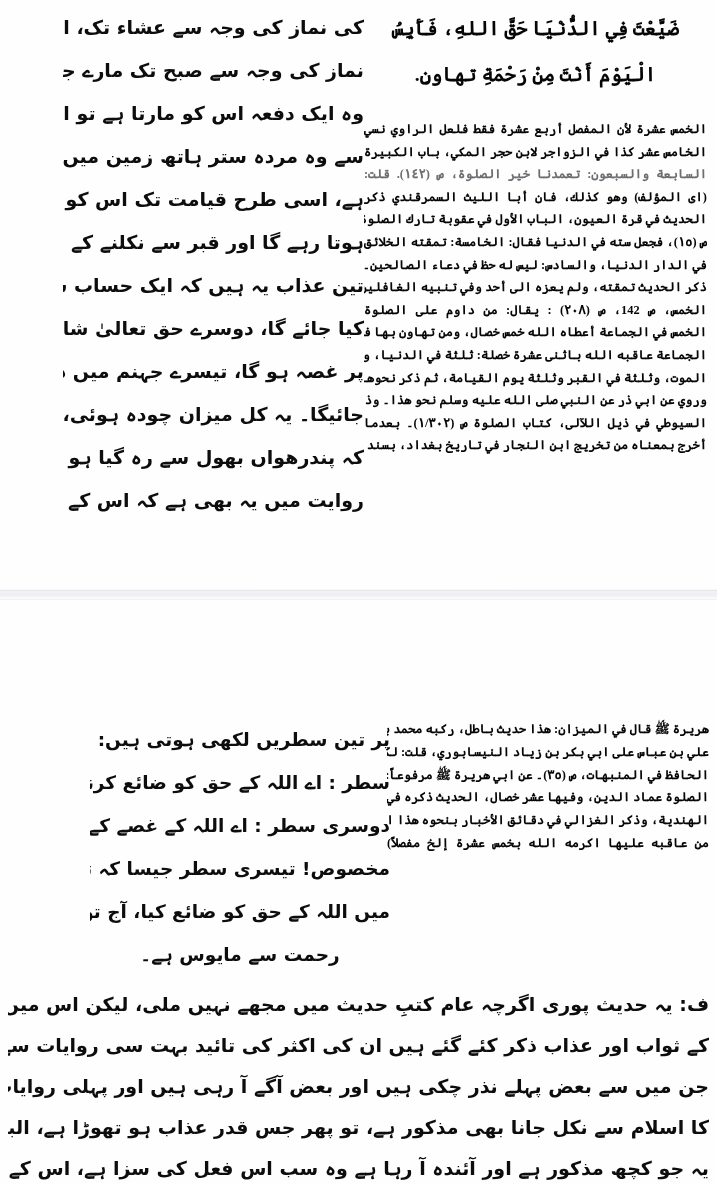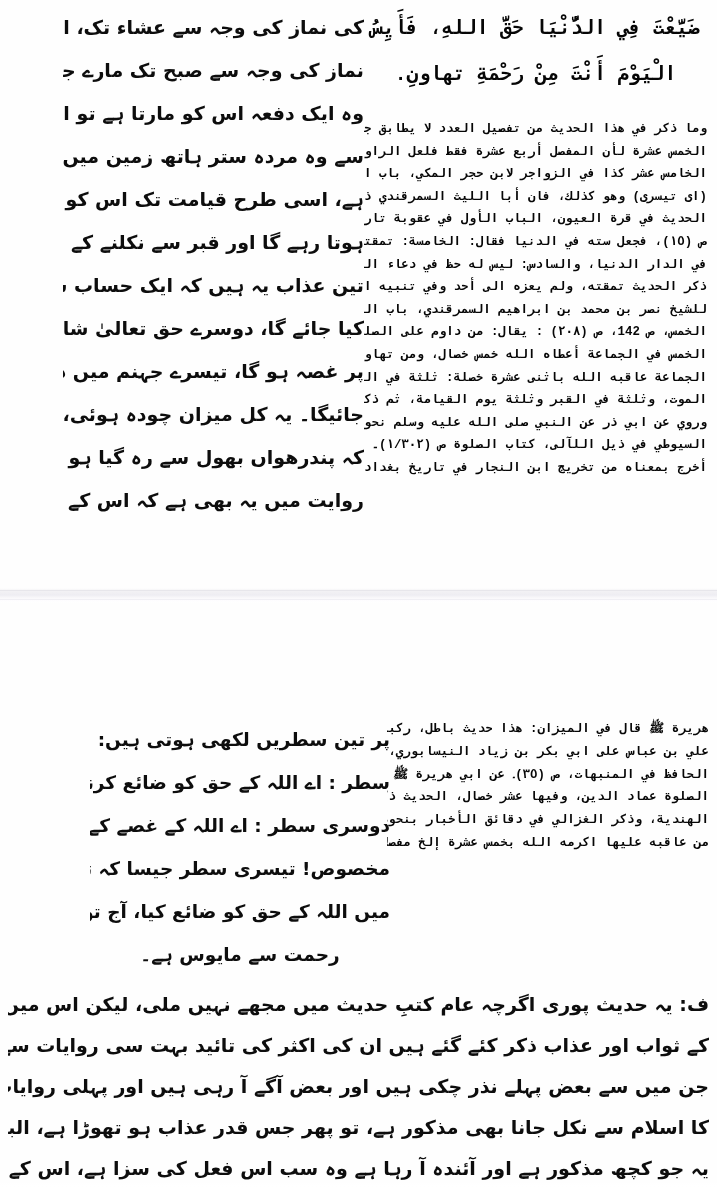--- a/index.html
+++ b/index.html
@@ -72,21 +72,21 @@
     font-weight: 600;
   }
   .urdu-line {
     display: block;
     white-space: nowrap;
     overflow: hidden;
   }
 
   
   .arabic {
-    font-family: Liberation Mono, monospace;
+    font-family: Liberation Serif, serif;
     color: #060606;
     font-weight: 700;
     text-align: justify;
     text-align-last: justify;
   }
 
   
   #urdu-col-top {
     right: 353px;        
     top: 6px;
@@ -167,29 +167,28 @@
 <div class="page">
 
   <div class="sheet sheet-top">
 
     <div class="block arabic" id="arabic-hadith-top">
       <span class="ar-line">ضَيَّعْتَ فِي الدُّنْيَا حَقَّ اللهِ، فَأَيِسُ</span>
       <span class="ar-line">الْيَوْمَ أَنْتَ مِنْ رَحْمَةِ تهاونِ.</span>
     </div>
 
     <div class="block arabic" id="arabic-commentary-top">
-      <span class="ar-line">وما ذكر في هذا الحديث من تفصيل العدد لا يطابق جملة</span>
       <span class="ar-line">الخمس عشرة لأن المفصل أربع عشرة فقط فلعل الراوي نسي</span>
       <span class="ar-line">الخامس عشر كذا في الزواجر لابن حجر المكي، باب الكبيرة</span>
-      <span class="ar-line">(اى تیسری) وهو كذلك، فان أبا الليث السمرقندي ذكر</span>
+      <span class="ar-line ar-faint">السابعة والسبعون: تعمدنا خير الصلوة، ص (١٤٢). قلت:</span>
+      <span class="ar-line">(اى المؤلف) وهو كذلك، فان أبا الليث السمرقندي ذكر</span>
       <span class="ar-line">الحديث في قرة العيون، الباب الأول في عقوبة تارك الصلوة،</span>
       <span class="ar-line">ص (١٥)، فجعل سته في الدنيا فقال: الخامسة: تمقته الخلائق</span>
       <span class="ar-line">في الدار الدنيا، والسادس: ليس له حظ في دعاء الصالحين۔ لم</span>
       <span class="ar-line">ذكر الحديث تمقته، ولم يعزه الى أحد وفي تنبيه الغافلين</span>
-      <span class="ar-line">للشيخ نصر بن محمد بن ابراهيم السمرقندي، باب الصلوات</span>
       <span class="ar-line">الخمس، ص 142، ص (٢٠٨) : يقال: من داوم على الصلوة</span>
       <span class="ar-line">الخمس في الجماعة أعطاه الله خمس خصال، ومن تهاون بها في</span>
       <span class="ar-line">الجماعة عاقبه الله باثنى عشرة خصلة: ثلثة في الدنيا، وثلثة عند</span>
       <span class="ar-line">الموت، وثلثة في القبر وثلثة يوم القيامة، ثم ذكر نحوها، ثم قال:</span>
       <span class="ar-line">وروي عن ابي ذر عن النبي صلى الله عليه وسلم نحو هذا۔ وذكر</span>
       <span class="ar-line">السيوطي في ذيل اللآلى، كتاب الصلوة ص (١/٣٠٢)۔ بعدما</span>
       <span class="ar-line">أخرج بمعناه من تخريج ابن النجار في تاريخ بغداد، بسند مالي ابى،</span>
     </div>
 
     <div class="block urdu" id="urdu-col-top">

